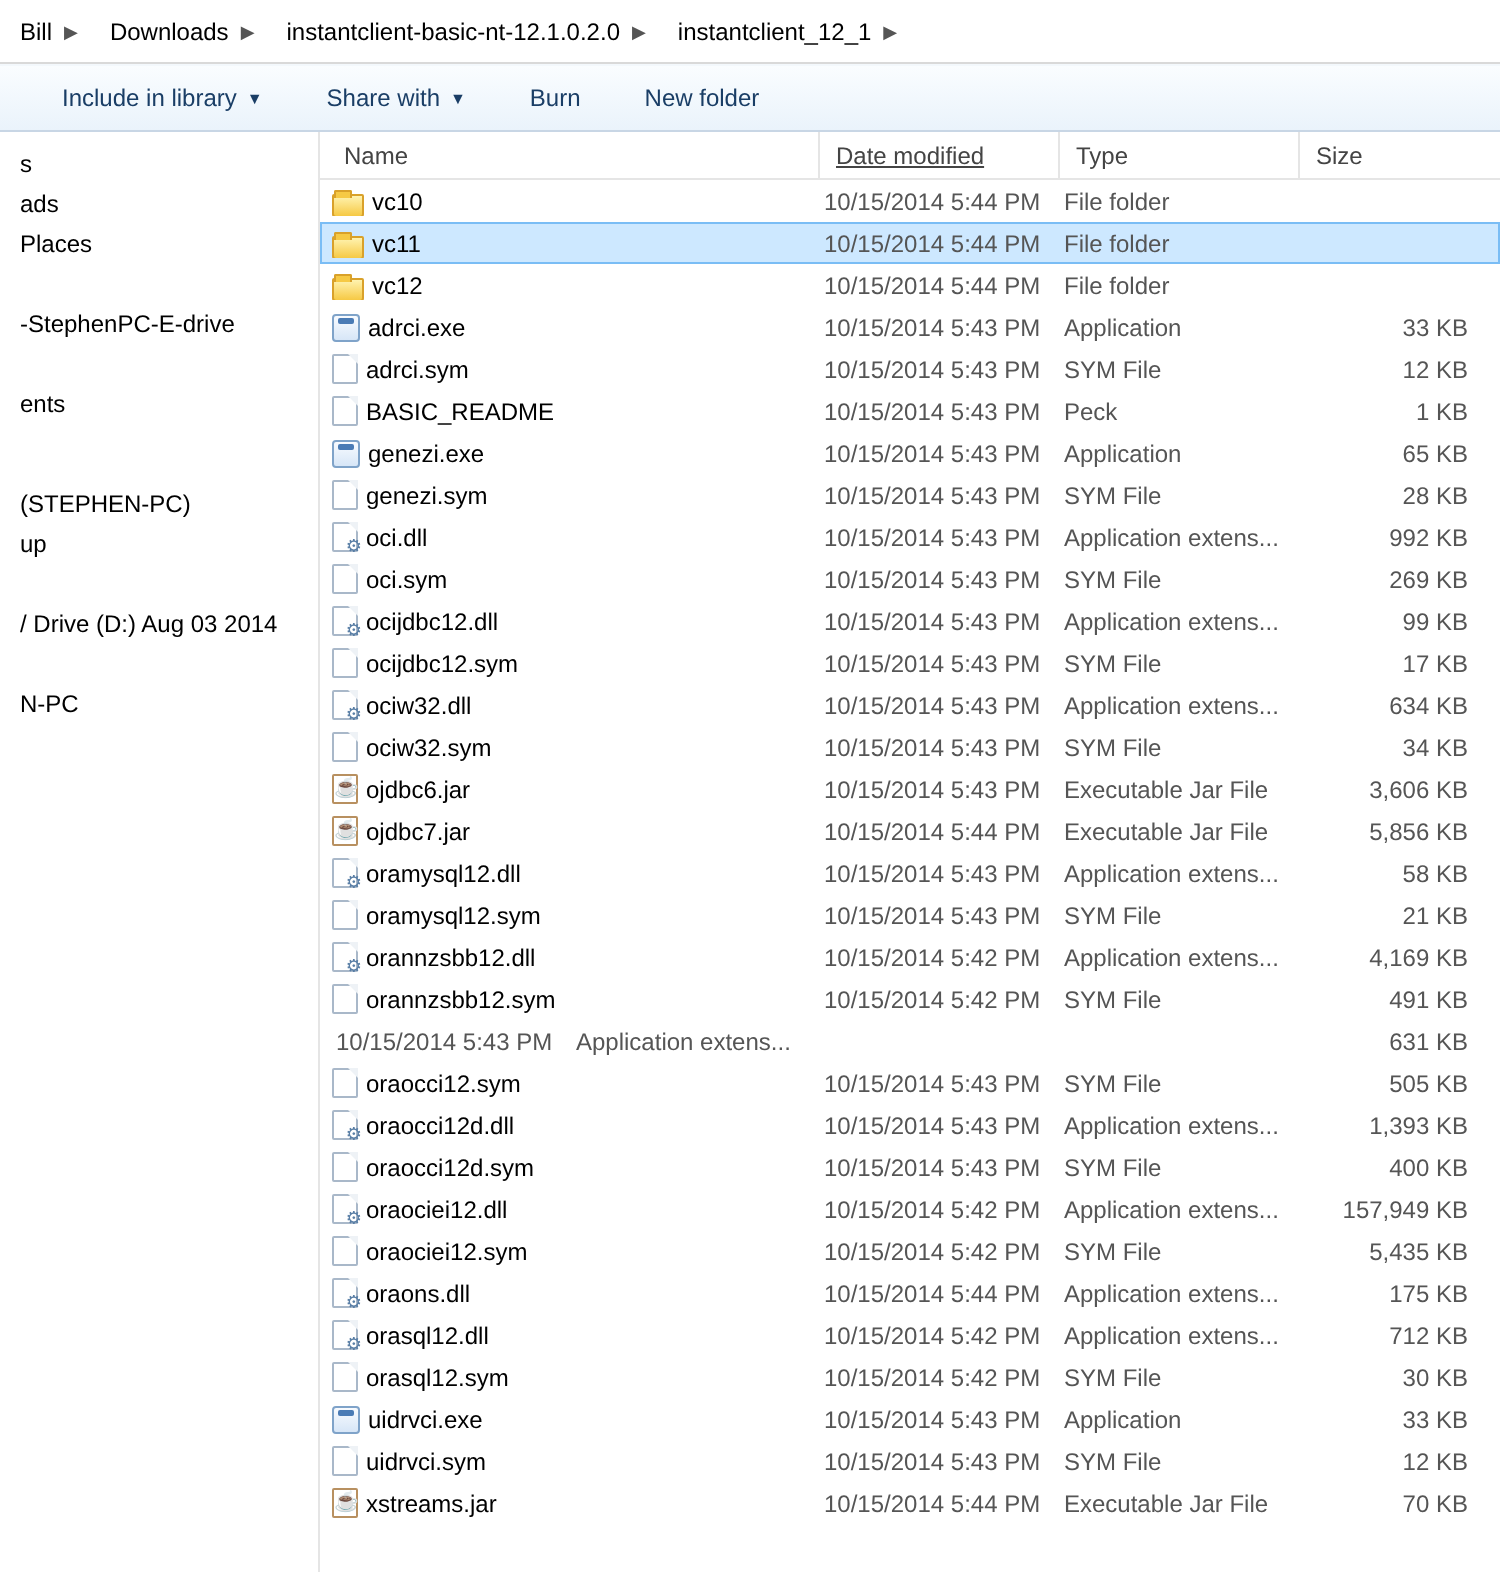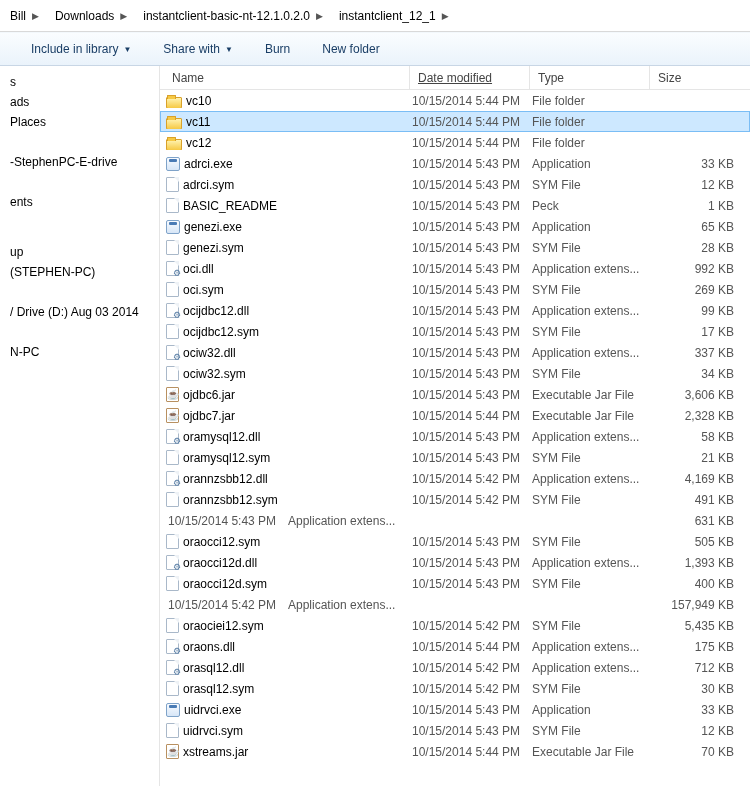--- a/index.html
+++ b/index.html
@@ -190,22 +190,22 @@
       <div class="nav-item">Places</div>
       <div class="nav-spacer"></div>
       <div class="nav-spacer"></div>
       <div class="nav-item">-StephenPC-E-drive</div>
       <div class="nav-spacer"></div>
       <div class="nav-spacer"></div>
       <div class="nav-item">ents</div>
       <div class="nav-spacer"></div>
       <div class="nav-spacer"></div>
       <div class="nav-spacer"></div>
+      <div class="nav-item">(STEPHEN-PC)</div>
       <div class="nav-item">up</div>
-      <div class="nav-item">(STEPHEN-PC)</div>
       <div class="nav-spacer"></div>
       <div class="nav-spacer"></div>
       <div class="nav-item">/ Drive (D:) Aug 03 2014</div>
       <div class="nav-spacer"></div>
       <div class="nav-spacer"></div>
       <div class="nav-item">N-PC</div>
     </div>
   <div class="filepane">
     <div class="colheader">
       <div class="c-name">
@@ -330,21 +330,21 @@
           <div class="r-type">SYM File</div>
           <div class="r-size">17 KB</div>
         </div>
         <div class="row">
           <div class="r-name">
             <span class="ico ico-file gear"></span>
             <span>ociw32.dll</span>
           </div>
           <div class="r-date">10/15/2014 5:43 PM</div>
           <div class="r-type">Application extens...</div>
-          <div class="r-size">337 KB</div>
+          <div class="r-size">634 KB</div>
         </div>
         <div class="row">
           <div class="r-name">
             <span class="ico ico-file"></span>
             <span>ociw32.sym</span>
           </div>
           <div class="r-date">10/15/2014 5:43 PM</div>
           <div class="r-type">SYM File</div>
           <div class="r-size">34 KB</div>
         </div>
@@ -357,21 +357,21 @@
           <div class="r-type">Executable Jar File</div>
           <div class="r-size">3,606 KB</div>
         </div>
         <div class="row">
           <div class="r-name">
             <span class="ico ico-jar"></span>
             <span>ojdbc7.jar</span>
           </div>
           <div class="r-date">10/15/2014 5:44 PM</div>
           <div class="r-type">Executable Jar File</div>
-          <div class="r-size">2,328 KB</div>
+          <div class="r-size">5,856 KB</div>
         </div>
         <div class="row">
           <div class="r-name">
             <span class="ico ico-file gear"></span>
             <span>oramysql12.dll</span>
           </div>
           <div class="r-date">10/15/2014 5:43 PM</div>
           <div class="r-type">Application extens...</div>
           <div class="r-size">58 KB</div>
         </div>
@@ -428,20 +428,24 @@
         <div class="row">
           <div class="r-name">
             <span class="ico ico-file"></span>
             <span>oraocci12d.sym</span>
           </div>
           <div class="r-date">10/15/2014 5:43 PM</div>
           <div class="r-type">SYM File</div>
           <div class="r-size">400 KB</div>
         </div>
         <div class="row">
+          <div class="r-name">
+            <span class="ico ico-file gear"></span>
+            <span>oraociei12.dll</span>
+          </div>
           <div class="r-date">10/15/2014 5:42 PM</div>
           <div class="r-type">Application extens...</div>
           <div class="r-size">157,949 KB</div>
         </div>
         <div class="row">
           <div class="r-name">
             <span class="ico ico-file"></span>
             <span>oraociei12.sym</span>
           </div>
           <div class="r-date">10/15/2014 5:42 PM</div>

